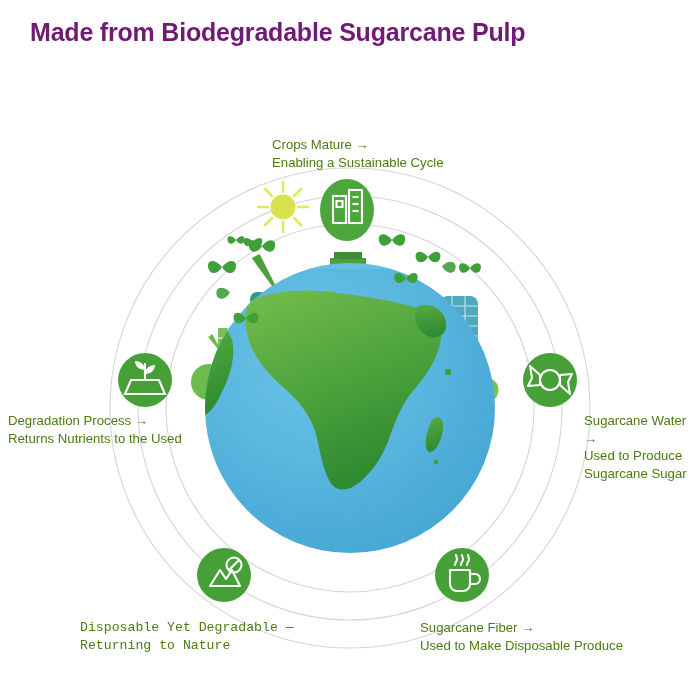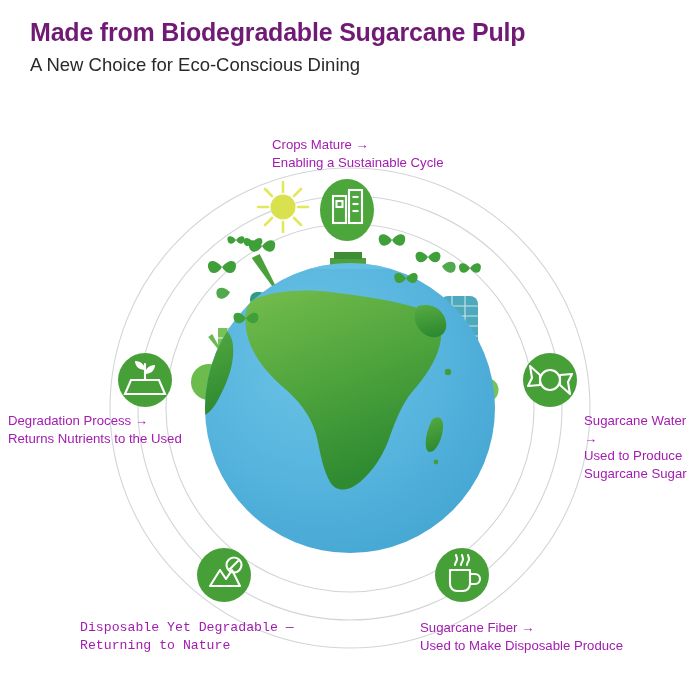--- a/index.html
+++ b/index.html
@@ -47,35 +47,34 @@
     width: 700px;
     height: 700px;
   }
   #stage svg { display: block; }
 
   
   .callout {
     position: absolute;
     font-size: 13.2px;
     line-height: 17.5px;
-    color: #a21caf;
+    color: #4d7c0f;
     white-space: pre-line;
   }
   #callout-top    { left: 272px; top: 136px; }
   #callout-left   { left: 8px;   top: 412px; }
   #callout-right  { left: 584px; top: 412px; }
   #callout-bl     { left: 80px;  top: 619px; font-family: Liberation Mono, monospace; }
   #callout-br     { left: 420px; top: 619px; }
 </style>
 </head>
 <body>
 
 <div id="header">
   <h1 id="title">Made from Biodegradable Sugarcane Pulp</h1>
-  <h2 id="subtitle">A New Choice for Eco-Conscious Dining</h2>
 </div>
 
 <div id="stage">
 <svg width="700" height="700" viewBox="0 0 700 700" xmlns="http://www.w3.org/2000/svg">
 
   <defs>
 
     <radialGradient id="oceanGrad" cx="38%" cy="32%" r="78%">
       <stop offset="0%" stop-color="#6cc3e6"></stop>
       <stop offset="55%" stop-color="#56b4dd"></stop>

